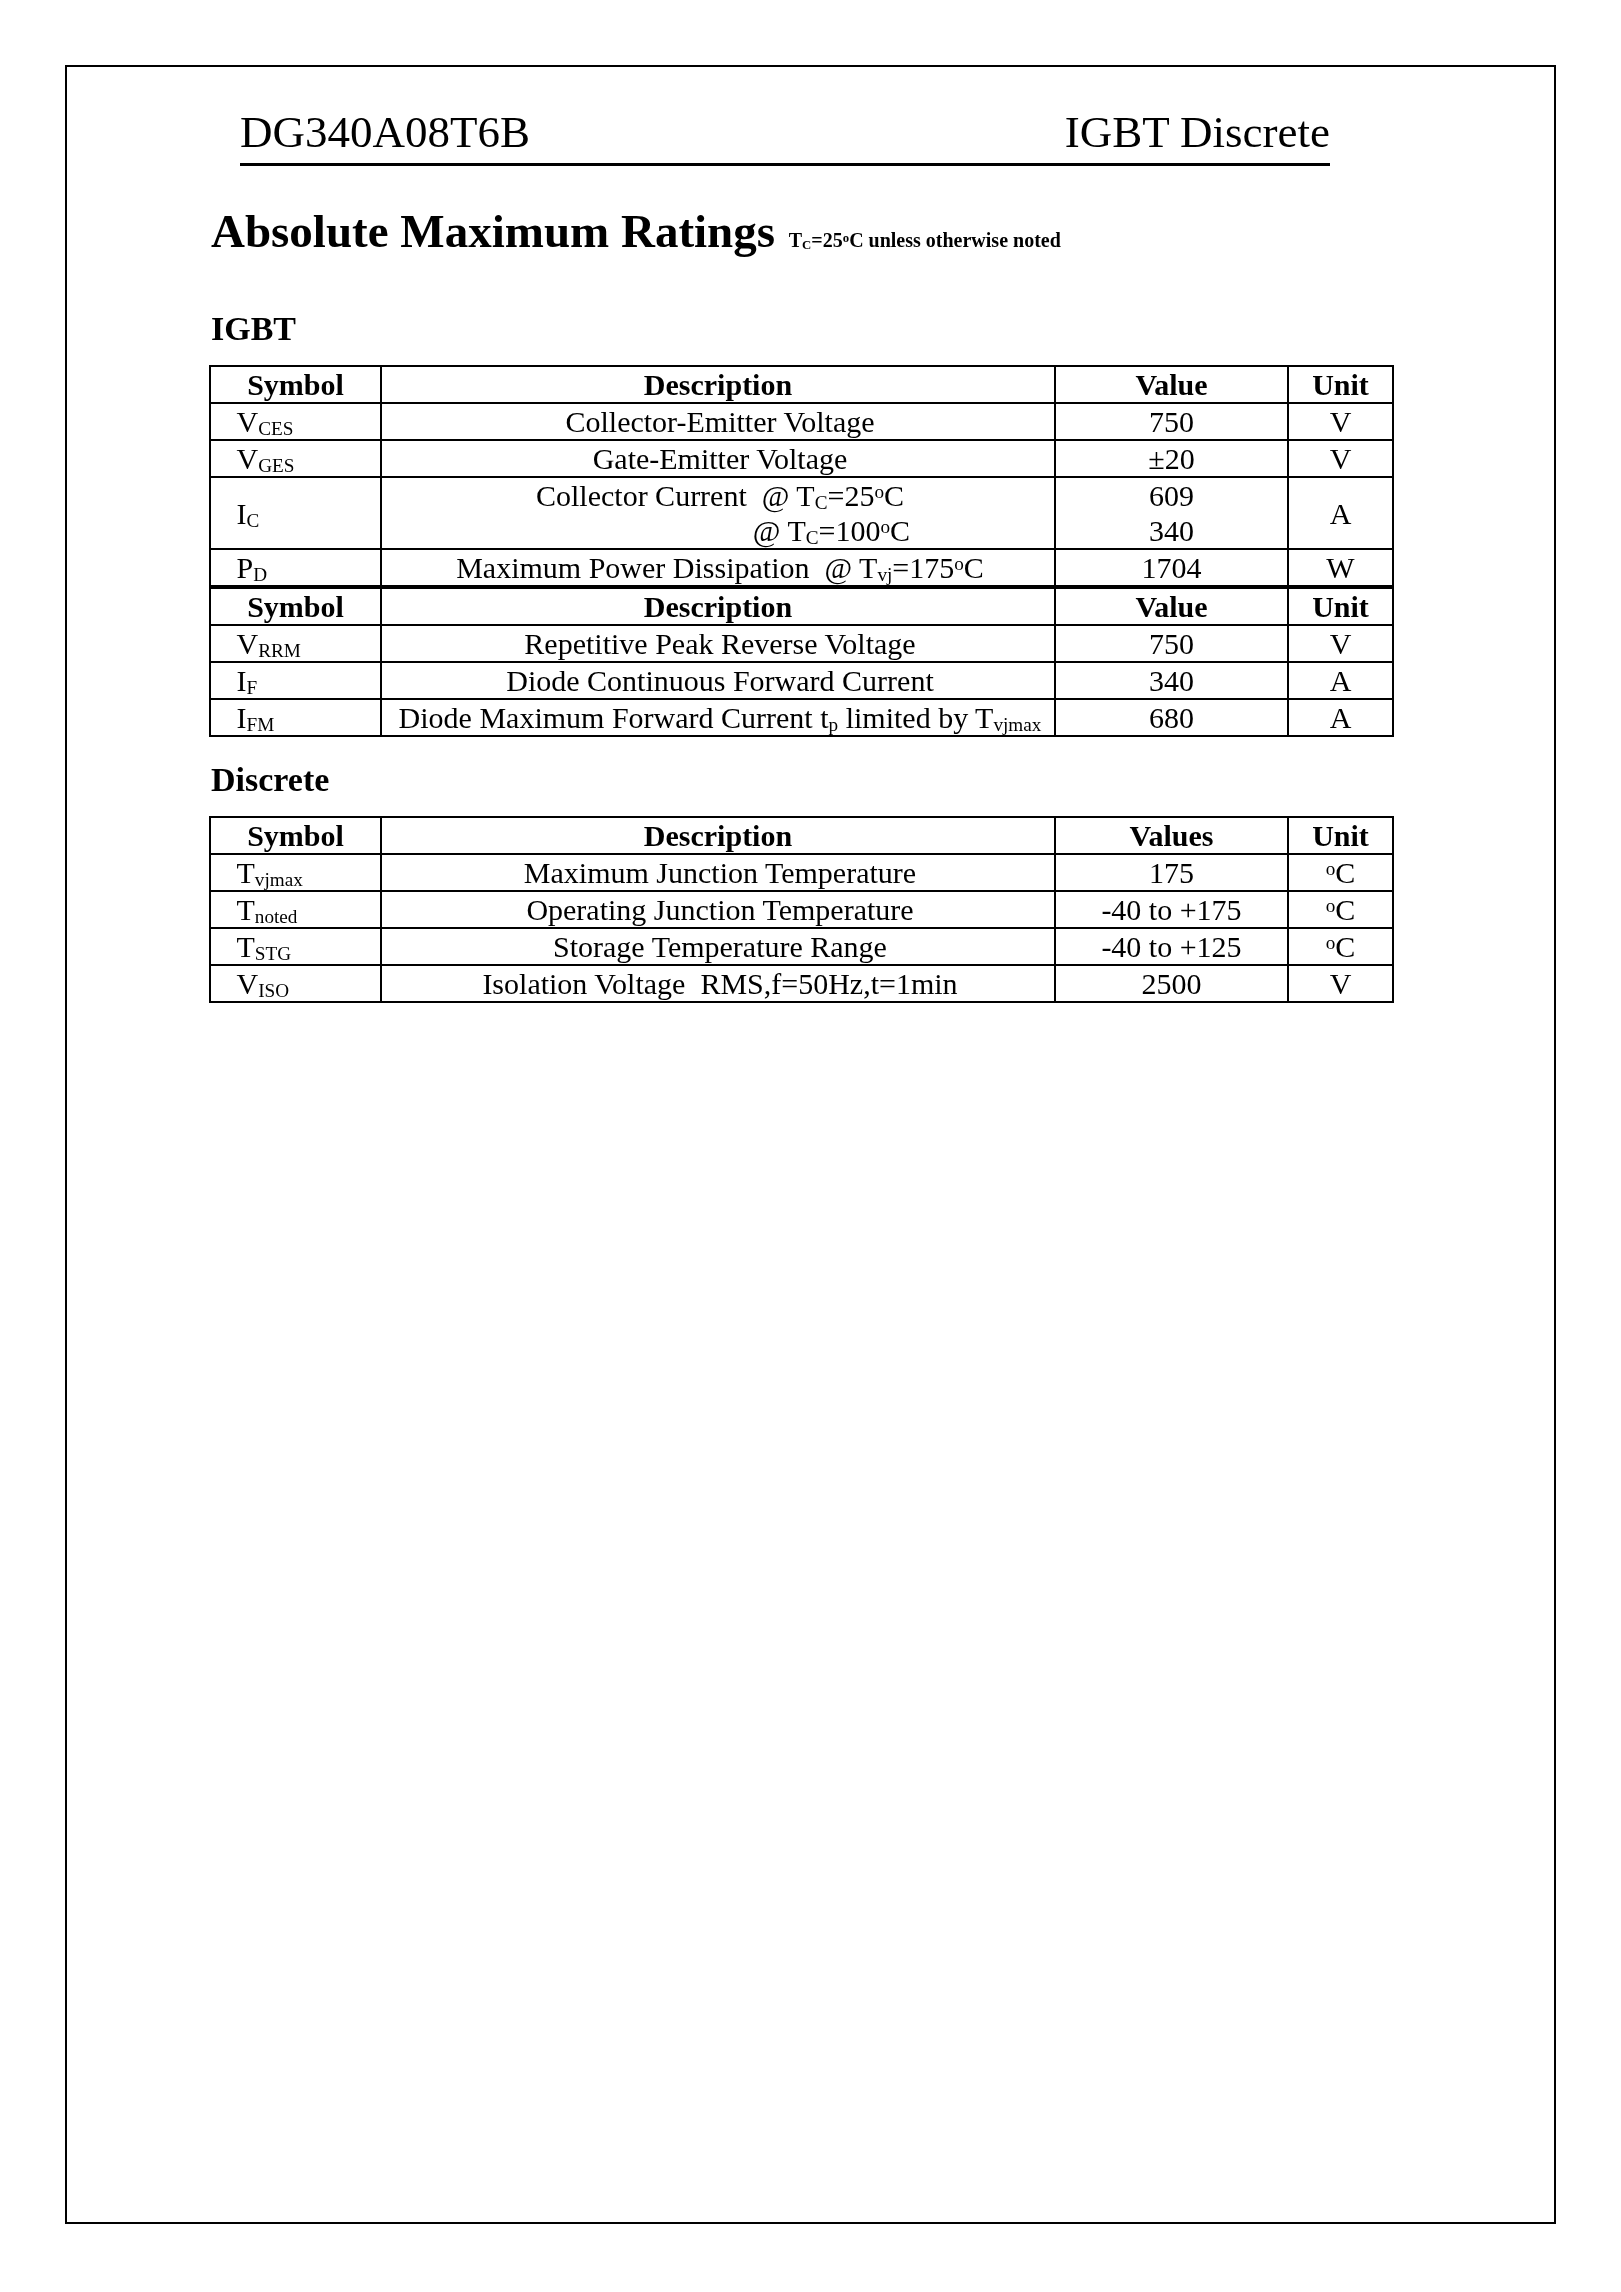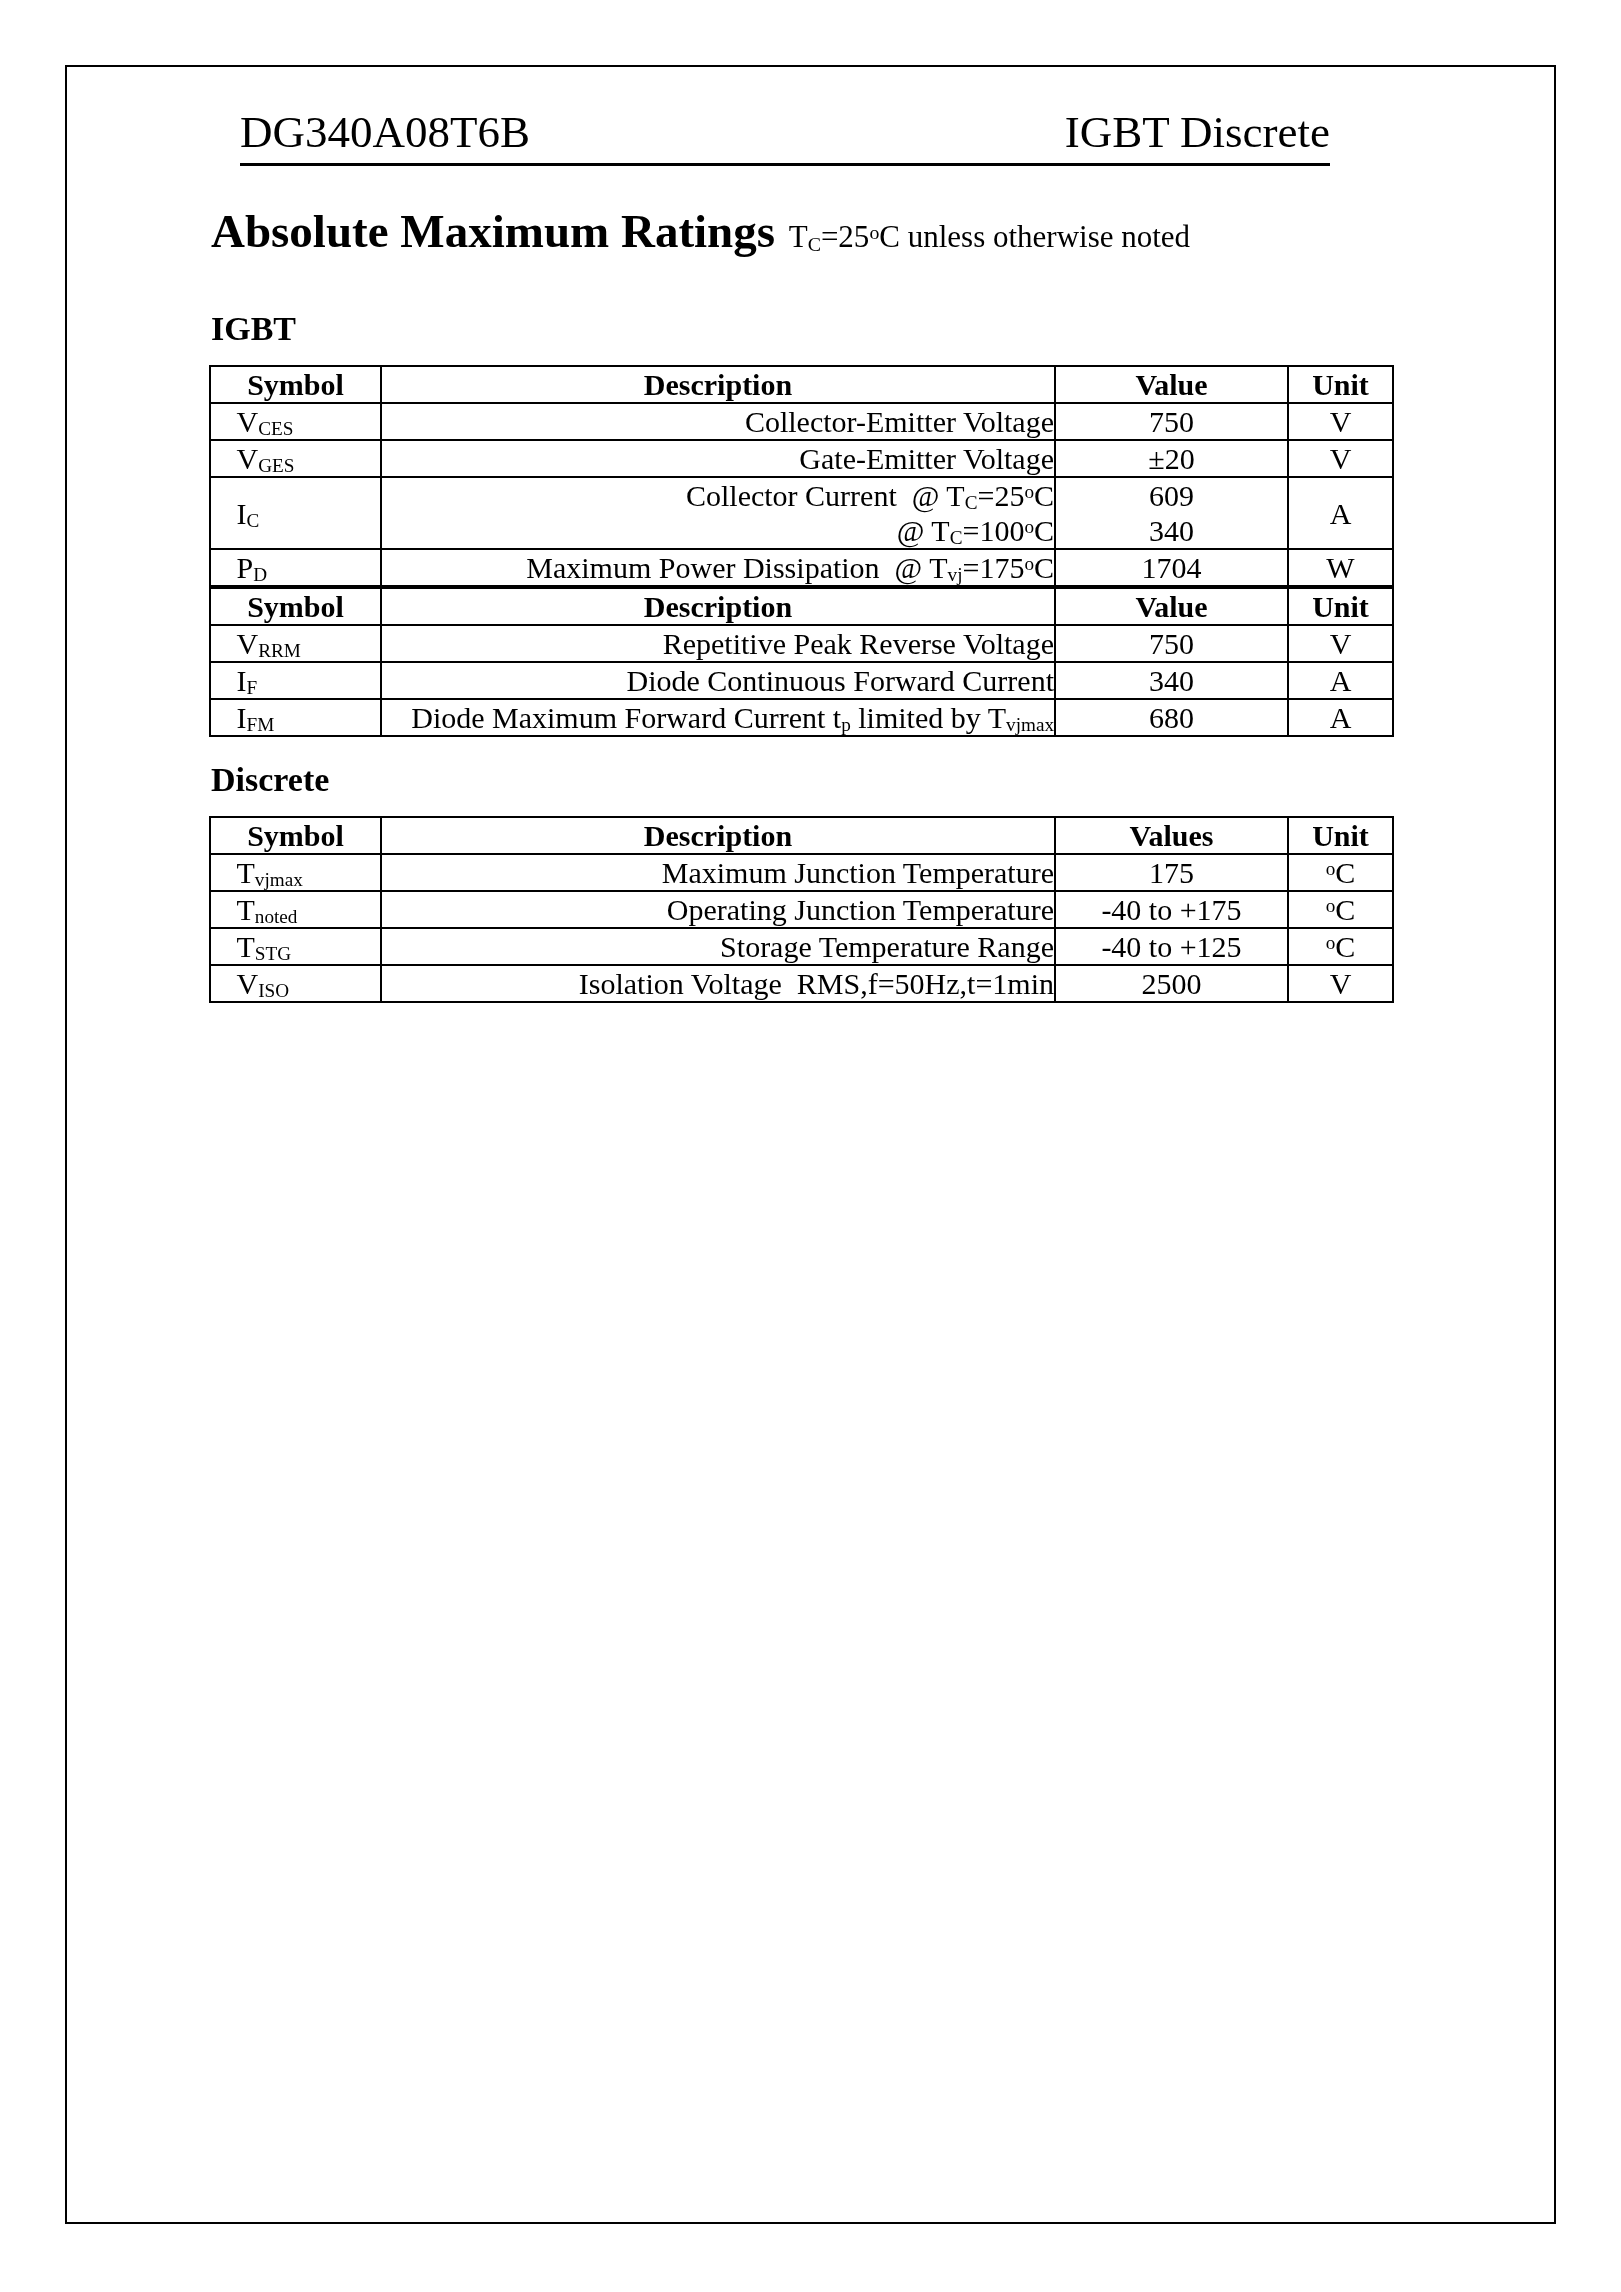--- a/index.html
+++ b/index.html
@@ -14,39 +14,39 @@
   .doc-header{
     position:absolute;left:240px;top:108px;width:1090px;
     display:flex;justify-content:space-between;align-items:flex-start;
     font-size:45px;line-height:1.1;
     border-bottom:3.9px solid #000000;padding-bottom:5.9px;
   }
   .title-row{
     position:absolute;left:211px;top:204px;white-space:nowrap;
   }
   .main-title{font-size:47px;font-weight:bold;}
-  .condition{font-size:31px;margin-left:13.7px;}
+  .condition{font-size:20px;margin-left:13.7px;font-weight:bold;}
   .sections{position:absolute;left:209px;top:290px;width:1183px;}
   .section-heading{
     font-size:34px;font-weight:bold;line-height:1;margin:25.5px 0 19.6px 2px;
   }
   .section:first-child .section-heading{margin-top:21.6px;}
   table{
     border-collapse:collapse;table-layout:fixed;width:1183px;
     font-size:30px;border:2.9px solid #000000;
   }
   th{
     border:2px solid #000000;border-top:2.9px solid #000000;border-bottom:2.9px solid #000000;
     font-weight:bold;height:35px;line-height:1;padding:0;text-align:center;margin-left:36px;
   }
   td{
     border:2px solid #000000;padding:0;height:35px;vertical-align:middle;line-height:1.1;
   }
   td.sym{padding-left:25.5px;text-align:left;}
-  td.desc{padding-left:4px;text-align:right;}
+  td.desc{padding-left:4px;text-align:center;}
   td.val,td.unit{text-align:center;}
   .desc .line,.val .line{height:35px;line-height:35px;}
   .desc .indent{padding-left:223px;}
   sub{font-size:0.64em;vertical-align:-0.18em;line-height:0;}
   sup{font-size:0.64em;vertical-align:0.42em;line-height:0;}
 </style>
 </head>
 <body>
 
 <div class="sheet">

